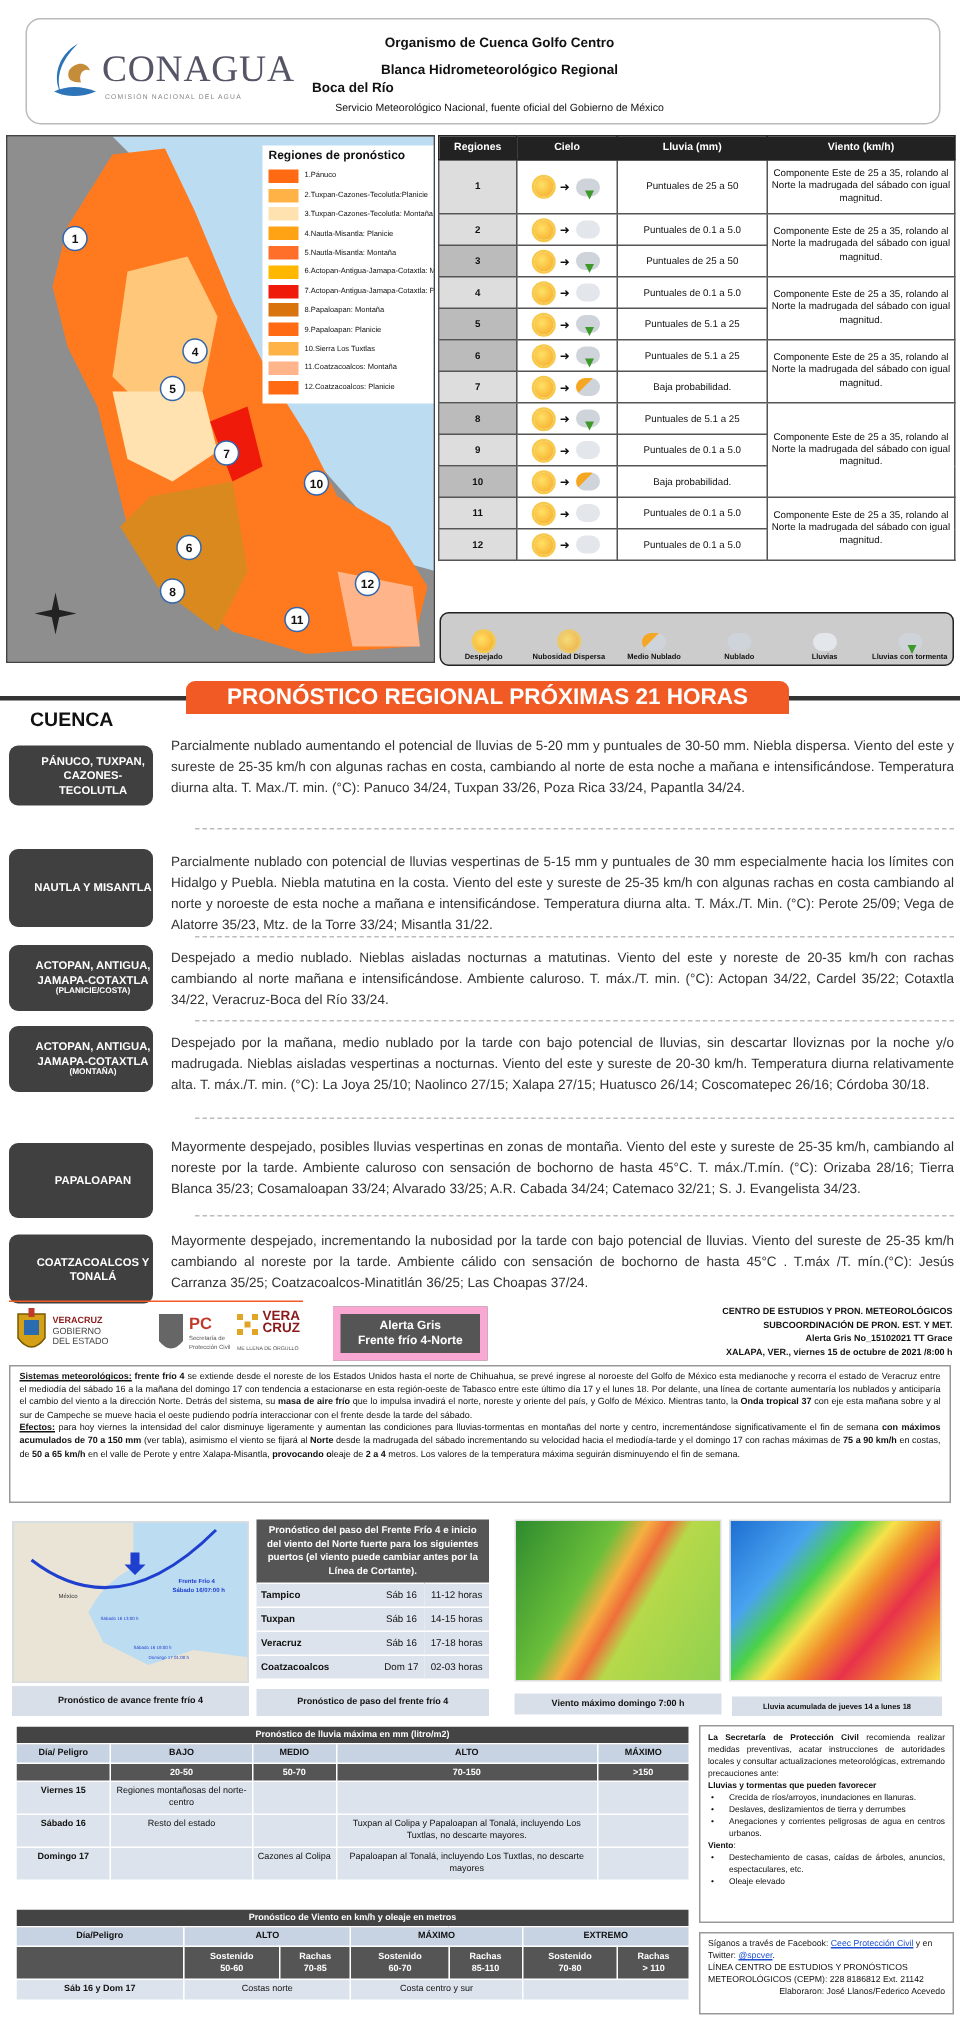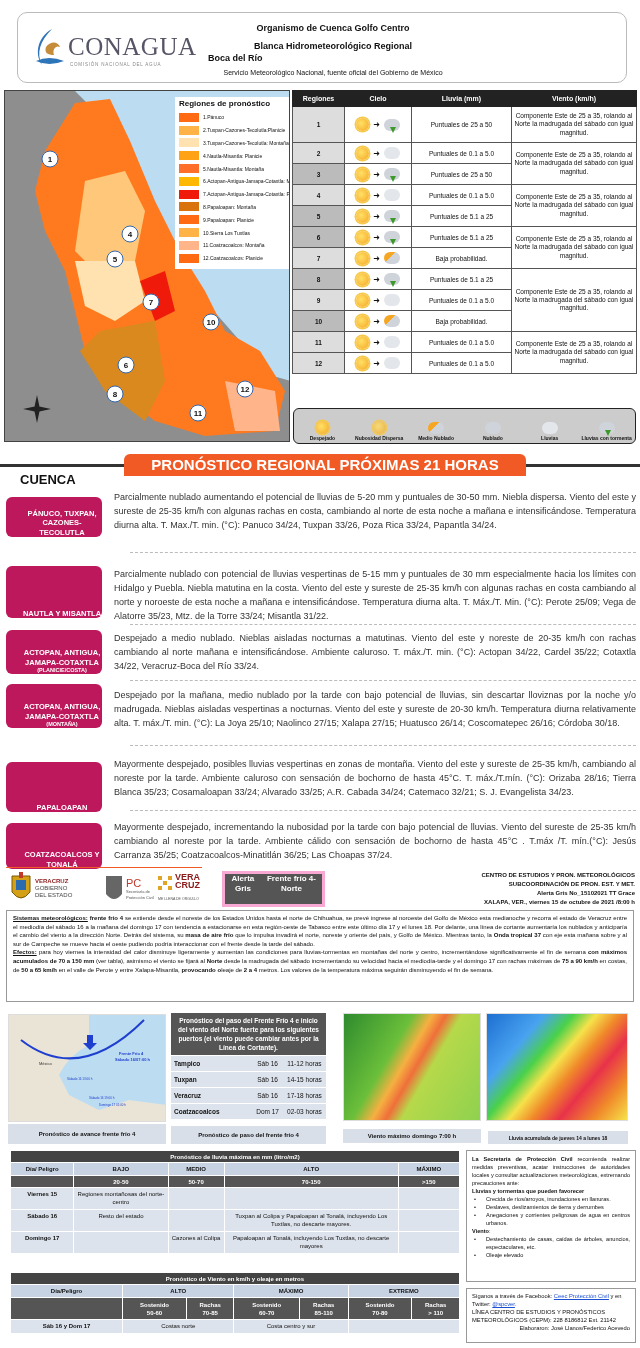--- a/index.html
+++ b/index.html
@@ -41,28 +41,28 @@
   .cloud.part{background:linear-gradient(135deg,#f5a623 40%,#cfd3da 41%);}
   
   #skyleg{left:293px;top:408px;width:343px;height:36px;background:#ccc;border:1.5px solid #222;border-radius:6px;display:flex;justify-content:space-around;align-items:flex-end;padding-bottom:2px;}
   .sk{display:flex;flex-direction:column;align-items:center;font-size:5px;font-weight:bold;text-align:center;line-height:1.1;width:52px;}
   .sk .ic{height:16px;display:flex;align-items:center;}
   
   #bline{left:0;top:464px;width:640px;height:3px;background:#333;}
   #banner{left:124px;top:454px;width:402px;height:22px;background:#f15a24;border-radius:6px 6px 0 0;color:#fff;font-weight:bold;font-size:15px;text-align:center;line-height:22px;}
   #cuenca{left:20px;top:472px;font-weight:bold;font-size:13px;}
   
-  .rb{position:absolute;left:6px;width:96px;background:#be185d;color:#fff;border-radius:6px;font-weight:bold;font-size:7.5px;text-align:center;display:flex;flex-direction:column;justify-content:flex-end;line-height:1.25;padding-left:16px;}
+  .rb{position:absolute;left:6px;width:96px;background:#404040;color:#fff;border-radius:6px;font-weight:bold;font-size:7.5px;text-align:center;display:flex;flex-direction:column;justify-content:center;line-height:1.25;padding-left:16px;}
   .rb small{font-size:5.5px;font-weight:bold;}
   .rt{position:absolute;left:114px;width:522px;font-size:9px;line-height:14px;text-align:justify;color:#333;}
   .dash{position:absolute;left:130px;width:506px;border-top:1px dashed #bbb;}
   
   #oline{left:6px;top:867px;width:196px;height:1px;background:#f15a24;}
   .logoV{position:absolute;top:872px;height:34px;}
-  #alert{left:222px;top:871px;width:103px;height:36px;background:#555;border:3px solid #f9a8d4;color:#fff;font-weight:bold;font-size:8px;text-align:center;display:flex;flex-direction:row;justify-content:center;line-height:1.3;}
+  #alert{left:222px;top:871px;width:103px;height:36px;background:#555;border:5px solid #f9a8d4;color:#fff;font-weight:bold;font-size:8px;text-align:center;display:flex;flex-direction:column;justify-content:center;line-height:1.3;}
   #cepm{left:330px;top:871px;width:305px;text-align:right;font-size:6px;font-weight:bold;line-height:9px;}
   #sysbox{left:6px;top:910px;width:628px;height:92px;border:1px solid #999;padding:3px 6px;font-size:6px;line-height:8.6px;text-align:justify;}
   #sysbox b{font-weight:bold;}
   .img{position:absolute;border:1px solid #ddd;}
   .cap{position:absolute;background:#d9dfe8;font-size:6px;font-weight:bold;text-align:center;display:flex;align-items:center;justify-content:center;}
   #portt{left:171px;top:1013px;width:155px;border-collapse:collapse;font-size:6.5px;}
   #portt .ph{background:#555;color:#fff;font-weight:bold;text-align:center;font-size:6.5px;line-height:9px;padding:3px 4px;}
   #portt td{background:#dde3ec;height:16px;border-bottom:1.5px solid #fff;text-align:center;}
   #portt td.pn{text-align:left;font-weight:bold;padding-left:3px;}
   
@@ -430,21 +430,21 @@
     <div style="color:#8b1a1a;font-weight:bold">VERACRUZ</div>
     <div>GOBIERNO</div>
     <div>DEL ESTADO</div>
   </div>
 </div>
 <div class="logoV" style="left:103px;width:65px;">
   <svg width="18" height="30" viewBox="0 0 18 30" style="position:absolute;left:2px;top:2px">
     <path d="M1 2 L17 2 L17 20 Q9 30 1 20 Z" fill="#666"></path>
   </svg>
   <div style="position:absolute;left:23px;top:6px;line-height:6px;">
-    <div style="color:#c0392b;font-weight:normal;font-size:11px;line-height:11px">PC</div>
+    <div style="color:#c0392b;font-weight:bold;font-size:11px;line-height:11px">PC</div>
     <div style="font-size:4px;color:#555">Secretaría de</div>
     <div style="font-size:4px;color:#555">Protección Civil</div>
   </div>
 </div>
 <div class="logoV" style="left:158px;width:60px;">
   <svg width="14" height="14" viewBox="0 0 14 14" style="position:absolute;left:0;top:4px">
     <g fill="#e0a526">
         <rect x="0" y="0" width="4" height="4"></rect>
         <rect x="5" y="5" width="4" height="4"></rect>
         <rect x="10" y="0" width="4" height="4"></rect>

